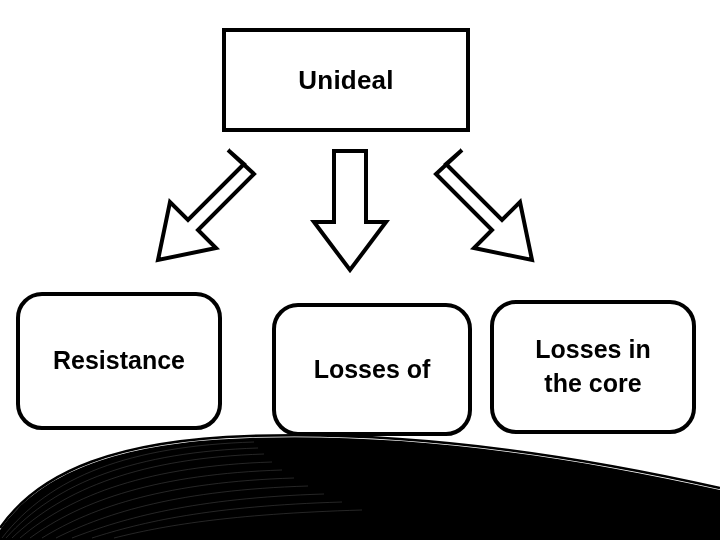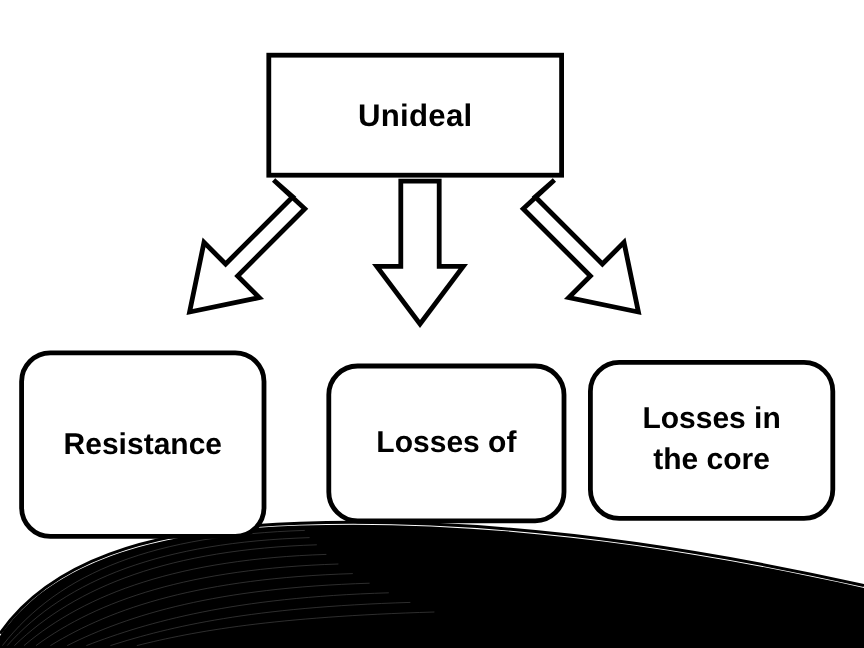--- a/index.html
+++ b/index.html
@@ -27,21 +27,21 @@
     bottom: 0;
     width: 720px;
     height: 160px;
     pointer-events: none;
   }
 
   
   #title-box {
     position: absolute;
     left: 222px;
-    top: 44px;
+    top: 28px;
     width: 248px;
     height: 104px;
     border: 4px solid #000000;
     background: #ffffff;
     box-sizing: border-box;
     display: flex;
     flex-direction: column;
     align-items: center;
     justify-content: center;
     text-align: center;
@@ -70,21 +70,21 @@
   .leaf-box .line {
     font-size: 25px;
     font-weight: bold;
     color: #000000;
     line-height: 1.35;
   }
   #leaf-0 {
     left: 16px;
     top: 292px;
     width: 206px;
-    height: 157px;
+    height: 138px;
   }
   #leaf-1 {
     left: 256px;
     top: 303px;
     width: 200px;
     height: 133px;
     margin-left: 16px;
   }
   #leaf-2 {
     left: 490px;

